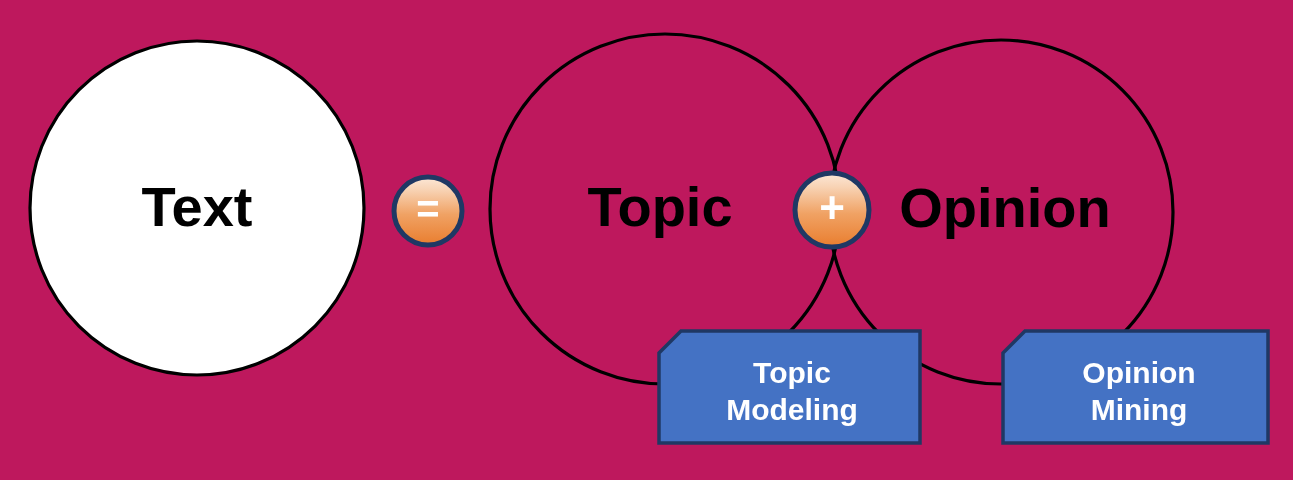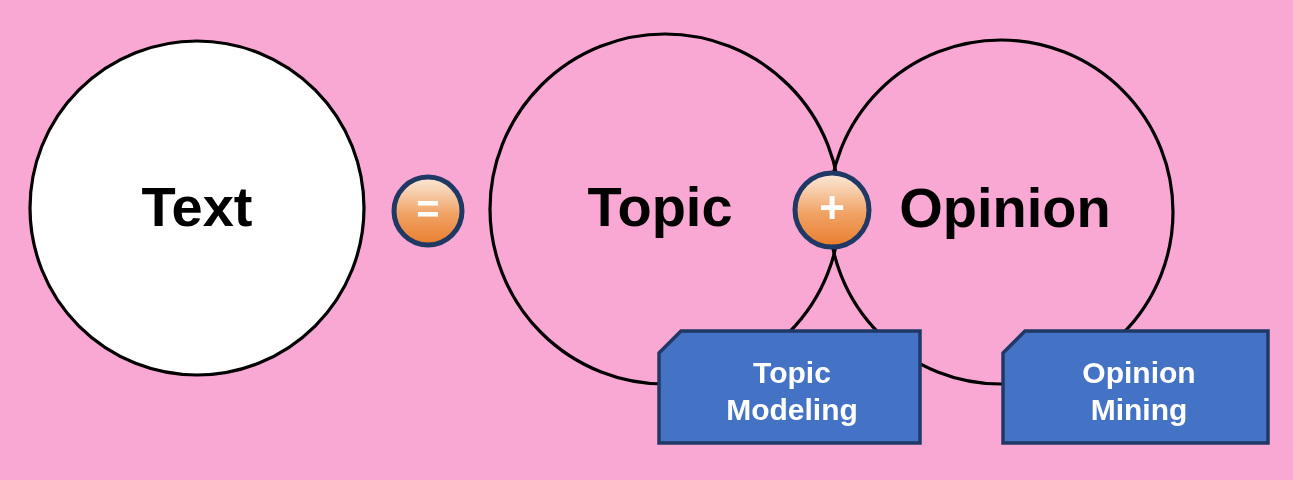--- a/index.html
+++ b/index.html
@@ -46,21 +46,21 @@
     font-family: "Liberation Sans", sans-serif;
     font-weight: bold;
     font-size: 30px;
     text-anchor: middle;
     dominant-baseline: middle;
   }
 </style>
 </head>
 <body>
 
-<div id="diagram-root" style="background: #f9a8d4;">
+<div id="diagram-root" style="background: #be185d;">
   <svg id="diagram-svg" viewBox="0 0 1293 480" xmlns="http://www.w3.org/2000/svg">
     <defs>
       <linearGradient id="badge-grad" x1="0" y1="0" x2="0" y2="1">
         <stop offset="0%" stop-color="#FCE8D8"></stop>
         <stop offset="18%" stop-color="#F8D4B6"></stop>
         <stop offset="55%" stop-color="#F0A264"></stop>
         <stop offset="100%" stop-color="#E97D2E"></stop>
       </linearGradient>
     </defs>
 

